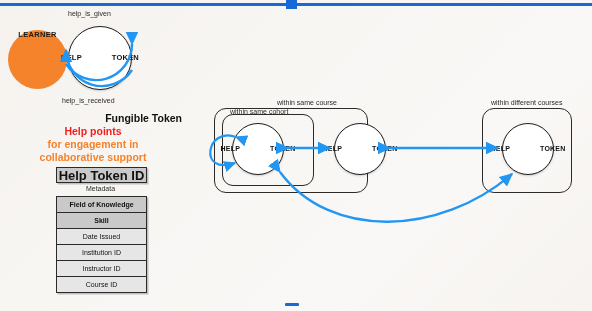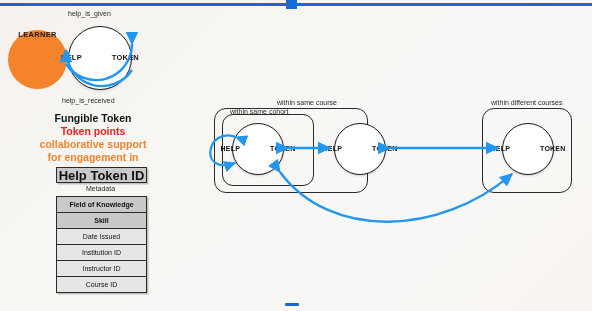--- a/index.html
+++ b/index.html
@@ -32,21 +32,21 @@
   }
   .token-circle span{font-size:7.5px;font-weight:bold;color:#111;line-height:1.22;letter-spacing:.2px;}
 
   #tok-main{left:68px;top:26px;width:62px;height:62px;}
 
   .cap{position:absolute;font-size:7px;color:#2b2b2b;white-space:nowrap;}
   #cap-given{left:68px;top:10px;}
   #cap-received{left:62px;top:97px;}
 
   .title-blk{position:absolute;left:4px;top:112px;width:178px;text-align:center;}
-  .t-fung{font-size:10.5px;font-weight:bold;color:#111;line-height:1.25;}
+  .t-fung{font-size:10.5px;font-weight:bold;color:#111;line-height:1.25;text-align:right;}
   .t-red{font-size:10.5px;font-weight:bold;color:#f41d1d;line-height:1.25;}
   .t-org{font-size:10.5px;font-weight:bold;color:#f5832b;line-height:1.25;}
 
   .id-box{
     position:absolute;left:56px;top:167px;width:89px;height:14px;
     background:#c9c9c9;border:1.2px solid #2a2a2a;
     display:flex;align-items:center;justify-content:center;
     box-shadow:1.5px 1.5px 0 rgba(0,0,0,.22);
   }
   .id-box span{font-size:13px;font-weight:bold;color:#111;}
@@ -98,23 +98,23 @@
   <div class="token-circle" id="tok-main">
     <span>HELP</span>
     <span>TOKEN</span>
   </div>
 
   <div class="cap" id="cap-given">help_is_given</div>
   <div class="cap" id="cap-received">help_is_received</div>
 
   <div class="title-blk">
     <div class="t-fung">Fungible Token</div>
-    <div class="t-red">Token points</div>
+    <div class="t-red">Help points</div>
+    <div class="t-org">for engagement in</div>
     <div class="t-org">collaborative support</div>
-    <div class="t-org">for engagement in</div>
   </div>
 
   <div class="id-box">
     <span>Help Token ID</span>
   </div>
 
   <div class="meta-cap">Metadata</div>
 
   <div class="meta-table">
     <div class="meta-row hl">

